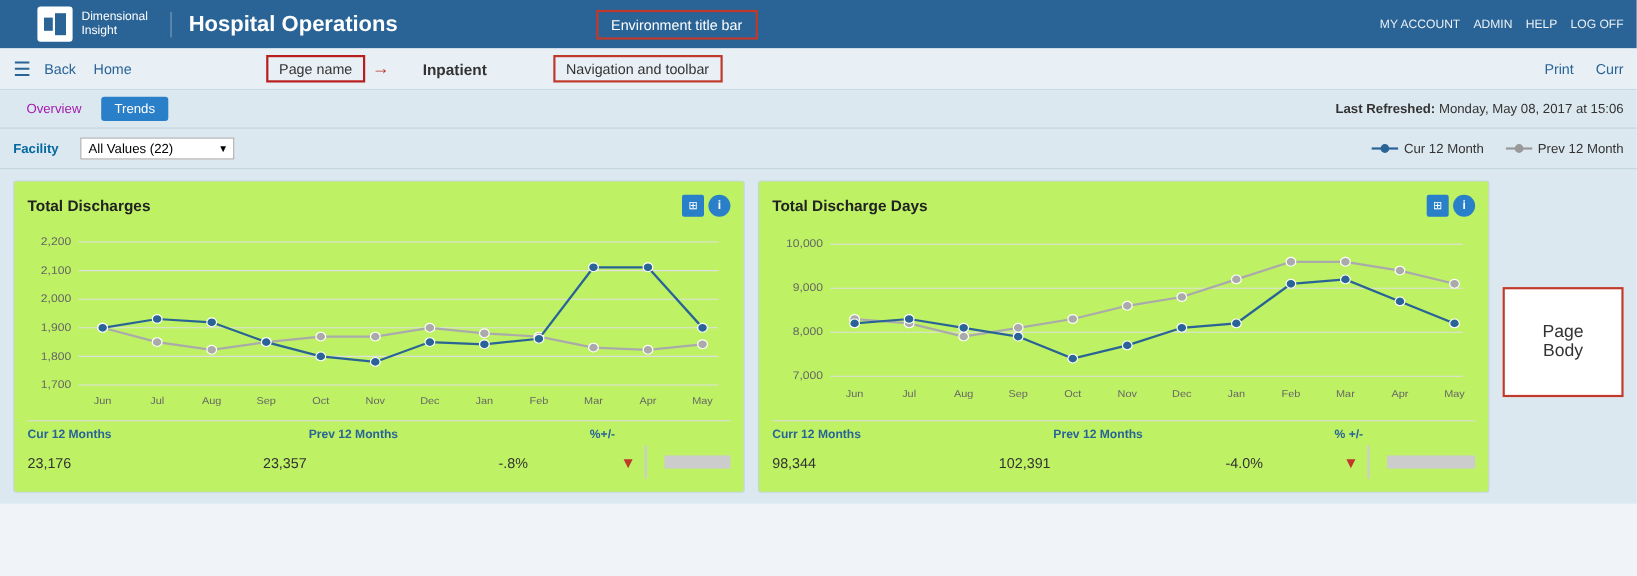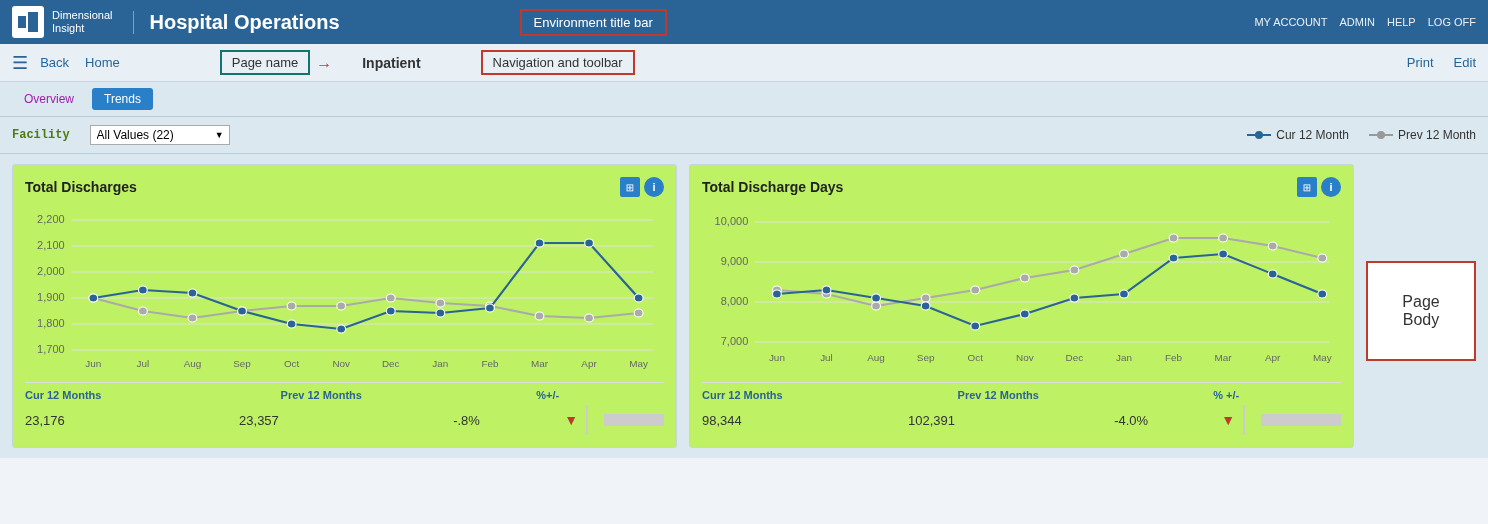--- a/index.html
+++ b/index.html
@@ -12,20 +12,21 @@
       display: flex;
       align-items: center;
       padding: 0 12px;
       height: 44px;
     }
     .top-bar-logo {
       display: flex;
       align-items: center;
       gap: 8px;
       margin-right: 16px;
+      margin-left: 22px;
     }
     .logo-icon {
       width: 32px;
       height: 32px;
       background: white;
       border-radius: 3px;
       display: flex;
       align-items: center;
       justify-content: center;
     }
@@ -131,21 +132,21 @@
 
     
     .filter-bar {
       background: #dce8f0;
       padding: 8px 12px;
       display: flex;
       align-items: center;
       gap: 20px;
       border-bottom: 1px solid #b8cdd8;
     }
-    .filter-label { font-size: 12px; font-weight: bold; color: #4d7c0f; font-family: Liberation Mono, monospace; }
+    .filter-label { font-size: 12px; font-weight: bold; color: #0369a1; }
     .filter-select {
       font-size: 12px;
       padding: 2px 24px 2px 6px;
       border: 1px solid #aaa;
       background: white;
       appearance: none;
       -webkit-appearance: none;
       cursor: pointer;
       min-width: 140px;
       position: relative;
@@ -377,34 +378,38 @@
     <span>HELP</span>
     <span>LOG OFF</span>
   </div>
 </div>
 
 <div class="nav-bar">
   <span class="hamburger">☰</span>
   <span class="nav-link">Back</span>
   <span class="nav-link">Home</span>
   <div style="display:flex; align-items:center;">
-    <span style="border:2px solid #0f766e; padding:3px 10px; font-size:13px; color:#333; margin-left:84px;">Page name</span>
+    <span style="border:2px solid #b91c1c; padding:3px 10px; font-size:13px; color:#333; margin-left:106px;">Page name</span>
     <span class="nav-arrow"> →</span>
   </div>
   <span class="nav-inpatient">Inpatient</span>
   <div class="nav-toolbar-annotation" style="margin-left:60px;">Navigation and toolbar</div>
   <div class="nav-right">
     <span>Print</span>
-    <span>Edit</span>
+    <span>Curr</span>
   </div>
 </div>
 
 <div class="tab-bar">
   <div class="tab tab-inactive">Overview</div>
   <div class="tab tab-active">Trends</div>
+  <div class="last-refreshed">
+    <strong>Last Refreshed:</strong>
+    <span>Monday, May 08, 2017 at 15:06</span>
+  </div>
 </div>
 
 <div class="filter-bar">
   <span class="filter-label">Facility</span>
   <div class="filter-select-wrapper">
     <select class="filter-select">
       <option>All Values (22)</option>
     </select>
   </div>
   <div class="legend">

